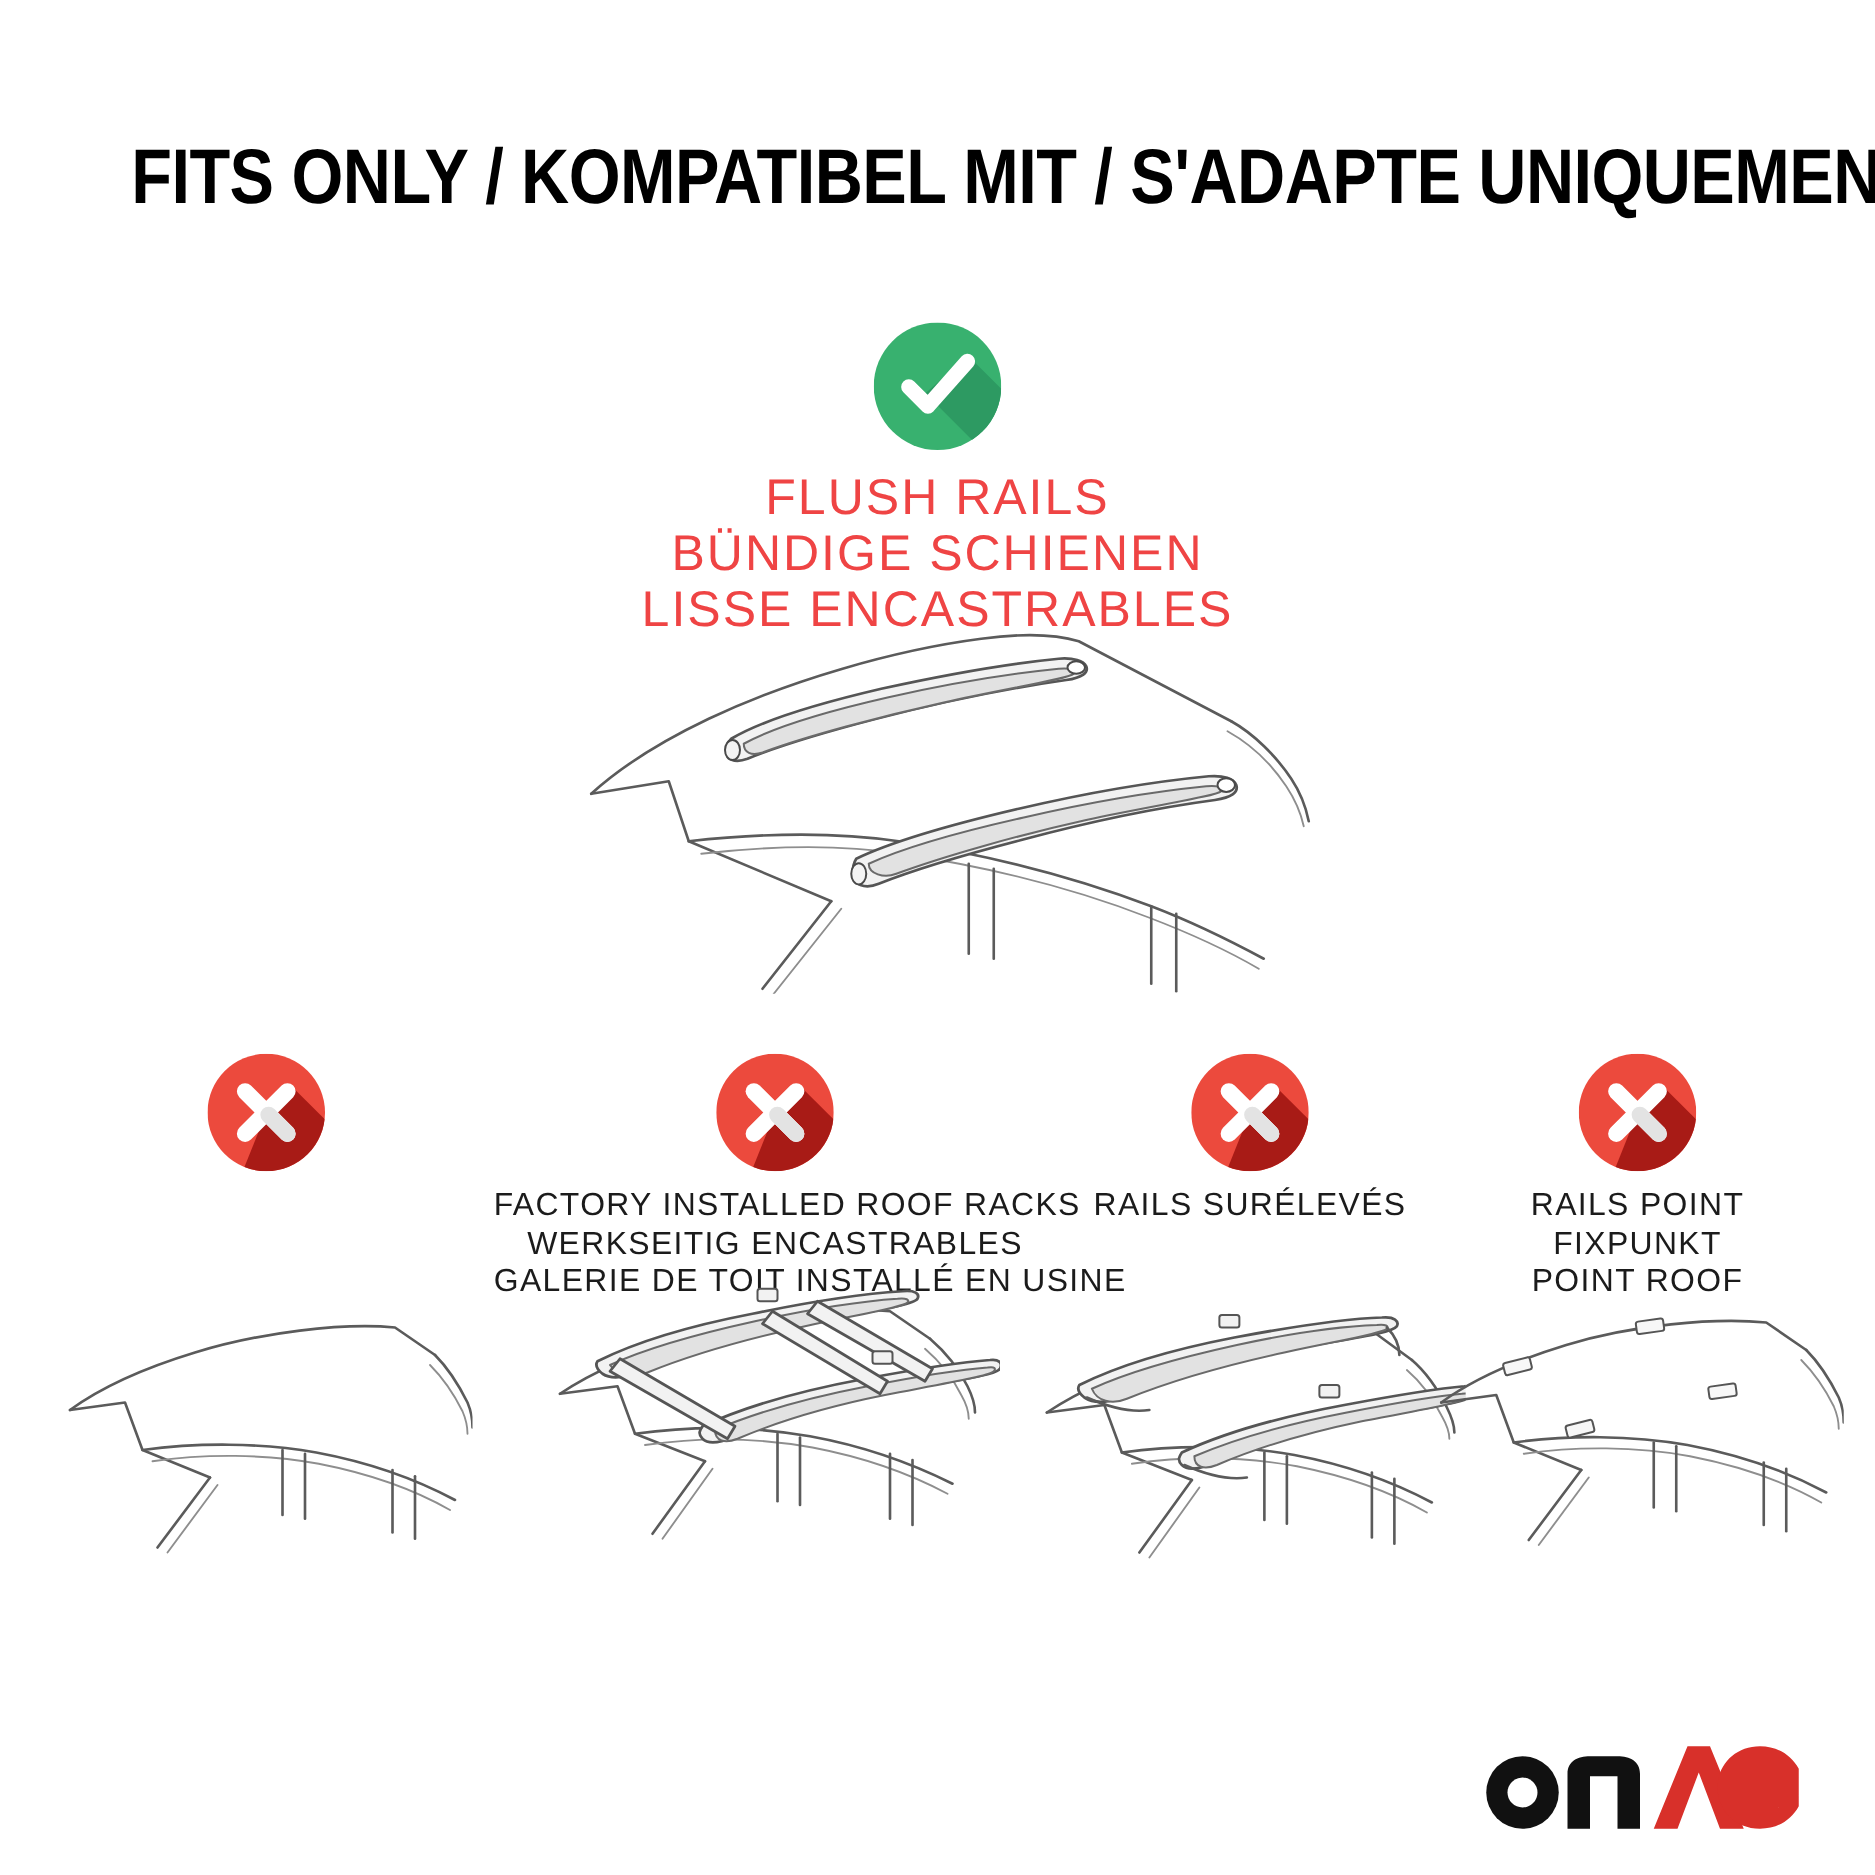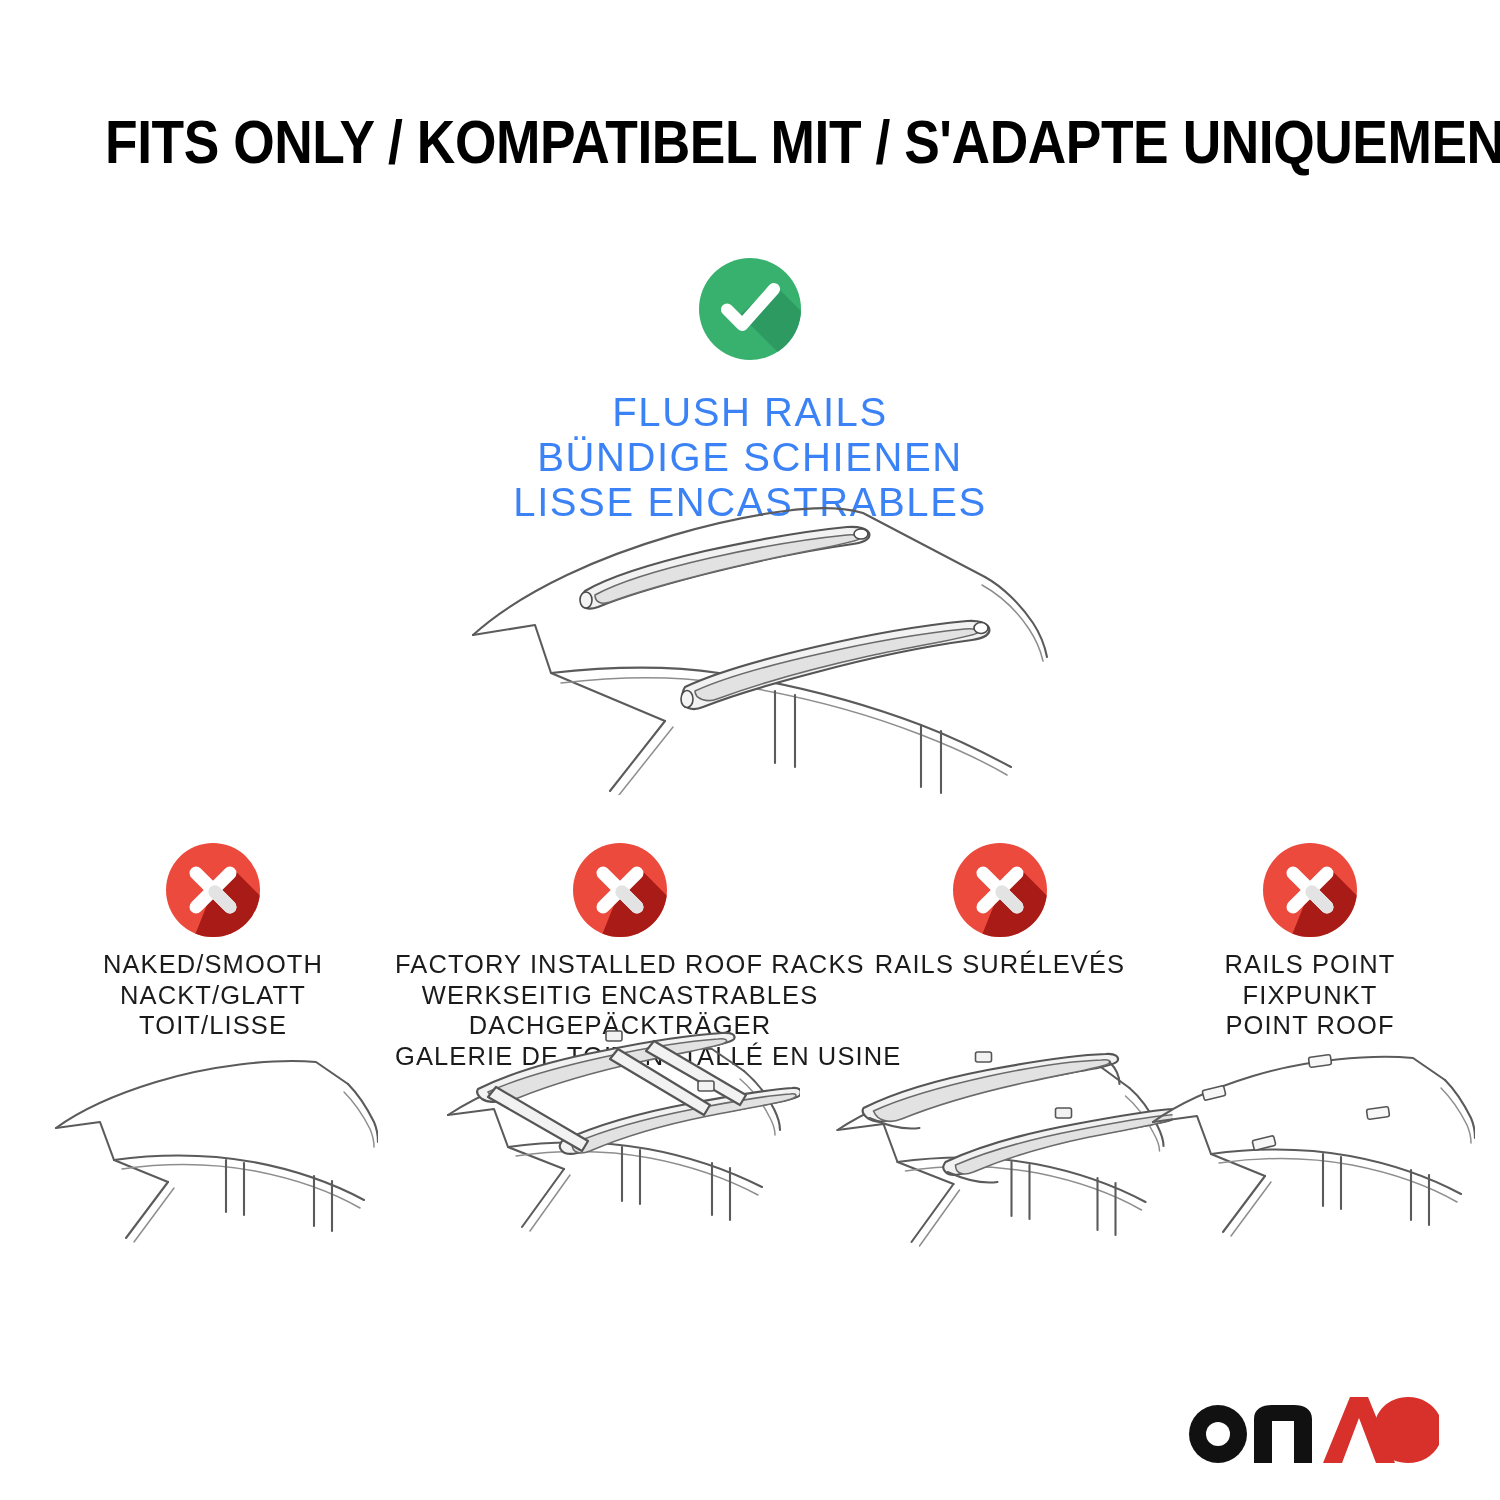--- a/index.html
+++ b/index.html
@@ -41,26 +41,26 @@
     width: 1500px;
     text-align: center;
   }
   .check-icon-wrap {
     width: 102px;
     height: 102px;
     margin: 0 auto;
     display: block;
   }
   #approved-labels {
-    margin-top: 30px;
+    margin-top: 16px;
     font-size: 40px;
     line-height: 1.12;
     font-weight: 400;
     letter-spacing: 1.6px;
-    color: #3b82f6;
+    color: #ef4444;
   }
   #approved-labels div { white-space: nowrap; }
 
   #flush-roof-illustration {
     position: absolute;
     left: 455px;
     top: 495px;
     width: 600px;
     height: 300px;
   }
@@ -192,25 +192,20 @@
         <path d="M50 50 L72 28 L100 56 L100 100 L30 100 Z" fill="#a81b16"></path>
       </g>
       <g stroke="#ffffff" stroke-width="14" stroke-linecap="round">
         <line x1="32" y1="32" x2="68" y2="68"></line>
         <line x1="68" y1="32" x2="32" y2="68"></line>
       </g>
       <g clip-path="url(#clipX0)">
         <line x1="52" y1="52" x2="68" y2="68" stroke="#e3e3e3" stroke-width="14" stroke-linecap="round"></line>
       </g>
     </svg>
-    <div class="reject-labels">
-      <div>NAKED/SMOOTH</div>
-      <div>NACKT/GLATT</div>
-      <div>TOIT/LISSE</div>
-    </div>
     <svg class="reject-illustration" width="330" height="210" viewBox="0 0 330 210">
       <path class="line" d="M8 78 C30 62 62 46 108 32 C160 16 226 8 268 12 L300 34"></path>
       <path class="line" d="M8 78 L52 72 L66 110 L120 132"></path>
       <path class="line" d="M66 110 C110 104 160 104 205 112 C248 120 286 134 316 150"></path>
       <path class="line-thin" d="M74 119 C116 113 164 113 207 121 C248 129 284 142 312 158"></path>
       <path class="line" d="M300 34 C312 46 320 60 326 72 C329 79 330 86 330 92"></path>
       <path class="line-thin" d="M296 42 C308 54 316 67 322 79 C325 86 326 92 326 97"></path>
       <path class="line" d="M178 110 L178 162"></path>
       <path class="line" d="M196 113 L196 165"></path>
       <path class="line" d="M266 126 L266 176"></path>
@@ -235,21 +230,20 @@
         <line x1="32" y1="32" x2="68" y2="68"></line>
         <line x1="68" y1="32" x2="32" y2="68"></line>
       </g>
       <g clip-path="url(#clipX1)">
         <line x1="52" y1="52" x2="68" y2="68" stroke="#e3e3e3" stroke-width="14" stroke-linecap="round"></line>
       </g>
     </svg>
     <div class="reject-labels">
       <div>FACTORY INSTALLED ROOF RACKS</div>
       <div>WERKSEITIG ENCASTRABLES</div>
-      <div>DACHGEPÄCKTRÄGER</div>
       <div>GALERIE DE TOIT INSTALLÉ EN USINE</div>
     </div>
     <svg class="reject-illustration" width="360" height="240" viewBox="0 0 360 240">
 
       <path class="line" d="M8 92 C32 76 66 60 112 46 C164 30 230 22 272 26 L304 48"></path>
       <path class="line" d="M8 92 L54 86 L68 124 L124 146"></path>
       <path class="line" d="M68 124 C112 118 162 118 208 126 C252 134 290 148 322 164"></path>
       <path class="line-thin" d="M76 133 C118 127 166 127 210 135 C252 143 288 156 318 172"></path>
       <path class="line" d="M304 48 C318 60 328 74 334 86 C338 94 340 101 340 107"></path>
       <path class="line-thin" d="M300 56 C314 68 323 81 329 93 C333 100 335 107 335 112"></path>

